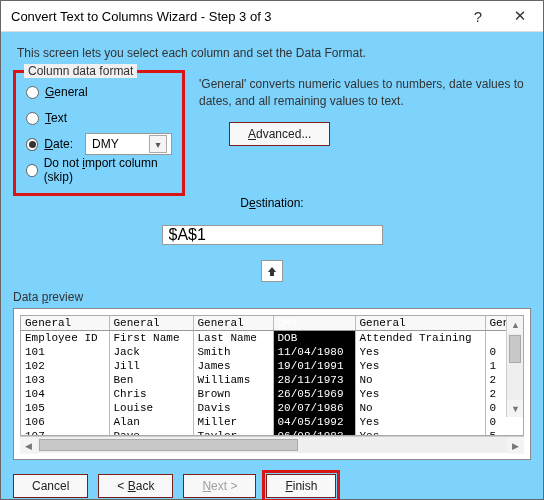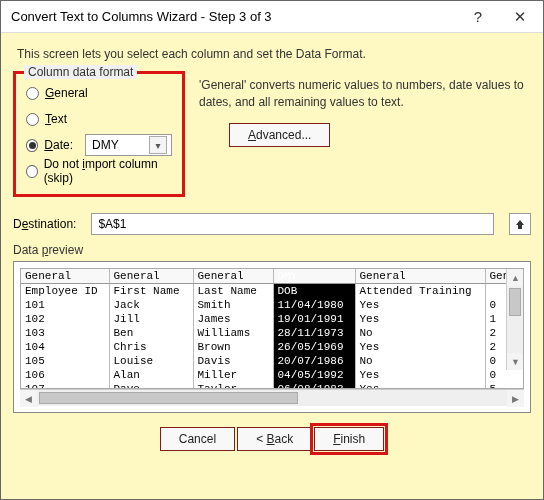--- a/index.html
+++ b/index.html
@@ -8,21 +8,21 @@
     font-family: "Segoe UI", Tahoma, sans-serif;
     font-size: 12px;
     background: #fff;
     width: 544px;
     height: 500px;
     overflow: hidden;
   }
   .dialog {
     width: 544px;
     height: 500px;
-    background: #fef9c3;
+    background: #7dd3fc;
     border: 1px solid #666;
     display: flex;
     flex-direction: column;
   }
   .titlebar {
     background: #fff;
     height: 32px;
     display: flex;
     align-items: center;
     padding: 0 2px 0 10px;
@@ -114,30 +114,30 @@
     font-family: Liberation Sans, sans-serif;
     font-size: 12px;
     color: #222;
   }
   .btn.disabled { color: #a0a0a0; }
   .advanced-wrap { margin-top: 12px; padding-left: 30px; }
   .destrow {
     display: flex;
     align-items: center;
     gap: 15px;
-    margin-top: 16px;
+    flex-direction: column;
   }
   .destrow label { white-space: nowrap; }
   .destrow input {
     flex: 1;
     height: 22px;
     border: 1px solid #999;
     padding: 0 6px;
     font-family: inherit;
-    font-size: 12px;
+    font-size: 16px;
     background: #fff;
   }
   .refbtn {
     width: 22px; height: 22px;
     border: 1px solid #999;
     background: #fff;
     display: flex;
     align-items: center;
     justify-content: center;
   }
@@ -212,22 +212,22 @@
   .hscroll .trackh { flex:1; position: relative; }
   .hscroll .thumbh {
     position: absolute;
     top: 2px; bottom: 2px;
     left: 2px; width: 55%;
     background: #c8c8c8;
     border: 1px solid #aaa;
   }
   .buttonbar {
     display: flex;
-    justify-content: center;
-    gap: 2px;
+    justify-content: flex-start;
+    gap: 10px;
     margin-top: 14px;
   }
   .btn.highlight {
     outline: 3px solid #d81414;
     outline-offset: 1px;
   }
 </style>
 </head>
 <body>
 
@@ -383,17 +383,18 @@
         <div class="trackh">
             <div class="thumbh"></div>
           </div>
         <div class="arr">▶</div>
       </div>
     </div>
 
     <div class="buttonbar">
       <button class="btn">Cancel</button>
       <button class="btn">&lt; <span class="access">B</span>ack</button>
+      <button class="btn disabled"><span class="access">N</span>ext &gt;</button>
       <button class="btn highlight"><span class="access">F</span>inish</button>
     </div>
 
   </div>
 </div>
 
 </body></html>

